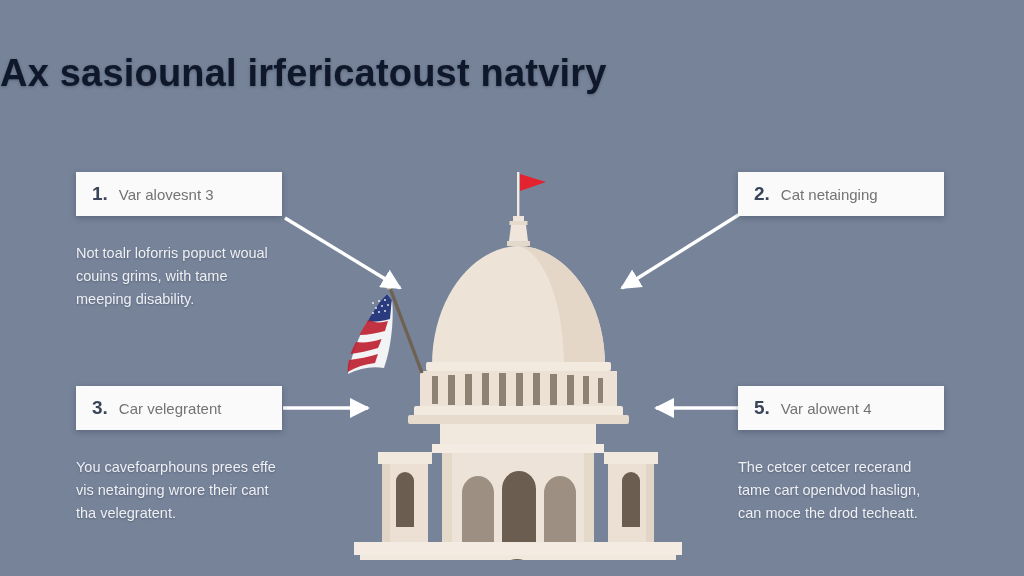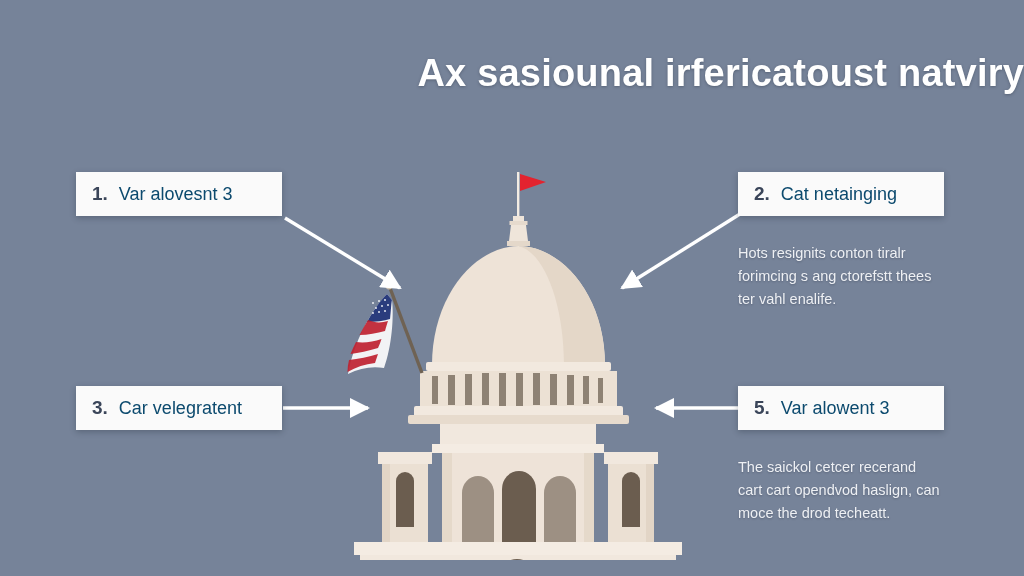--- a/index.html
+++ b/index.html
@@ -11,24 +11,24 @@
   #stage {
     position:relative;
     width:1024px; height:576px;
     background:#768399;
     overflow:hidden;
   }
   
   #page-title {
     position:absolute;
     left:0; right:0; top:52px;
-    text-align:right;
+    text-align:left;
     font-size:38px;
     font-weight:bold;
-    color:#ffffff;
+    color:#0f172a;
     letter-spacing:0.2px;
     text-shadow:0 1px 3px rgba(30,38,52,0.35);
   }
   
   .callout { position:absolute; width:206px; }
   .callout-header {
     background:#fafafa;
     box-shadow:0 2px 6px rgba(28,36,50,0.30);
     padding:11px 14px 11px 16px;
     display:flex;
@@ -36,22 +36,22 @@
     gap:11px;
     white-space:nowrap;
     overflow:hidden;
   }
   .callout-num {
     font-size:19px;
     font-weight:bold;
     color:#3a4559;
   }
   .callout-title {
-    font-size:18px;
-    color:#0c4a6e;
+    font-size:15px;
+    color:#737373;
   }
   .callout-body {
     margin-top:26px;
     font-size:14.5px;
     line-height:1.58;
     color:#eef0f4;
     text-shadow:0 1px 2px rgba(30,38,52,0.30);
   }
   .c1 { left:76px;  top:172px; }
   .c2 { left:738px; top:172px; }
@@ -204,38 +204,39 @@
     <line x1="740" y1="214" x2="622" y2="288" stroke="#ffffff" stroke-width="3.4" marker-end="url(#ah)"></line>
     <line x1="283" y1="408" x2="368" y2="408" stroke="#ffffff" stroke-width="3.4" marker-end="url(#ah)"></line>
     <line x1="740" y1="408" x2="656" y2="408" stroke="#ffffff" stroke-width="3.4" marker-end="url(#ah)"></line>
   </svg>
 
   <div class="callout c1">
     <div class="callout-header">
       <span class="callout-num">1.</span>
       <span class="callout-title">Var alovesnt 3</span>
     </div>
+    <div class="callout-body">Not toalr loforris popuct woual couins grims, with tame meeping disability.</div>
   </div>
 
   <div class="callout c2">
     <div class="callout-header">
       <span class="callout-num">2.</span>
       <span class="callout-title">Cat netainging</span>
     </div>
-    <div class="callout-body">Hots resignits conton tiralr forimcing s ang ctorefstt thees ter vahl enalife.</div>
   </div>
 
   <div class="callout c3">
     <div class="callout-header">
       <span class="callout-num">3.</span>
       <span class="callout-title">Car velegratent</span>
     </div>
+    <div class="callout-body">You cavefoarphouns prees effe vis netainging wrore their cant tha velegratent.</div>
   </div>
 
   <div class="callout c4">
     <div class="callout-header">
       <span class="callout-num">5.</span>
-      <span class="callout-title">Var alowent 3</span>
-    </div>
-    <div class="callout-body">The saickol cetcer recerand cart cart opendvod haslign, can moce the drod techeatt.</div>
+      <span class="callout-title">Var alowent 4</span>
+    </div>
+    <div class="callout-body">The cetcer cetcer recerand tame cart opendvod haslign, can moce the drod techeatt.</div>
   </div>
 
 </div>
 
 </body></html>

